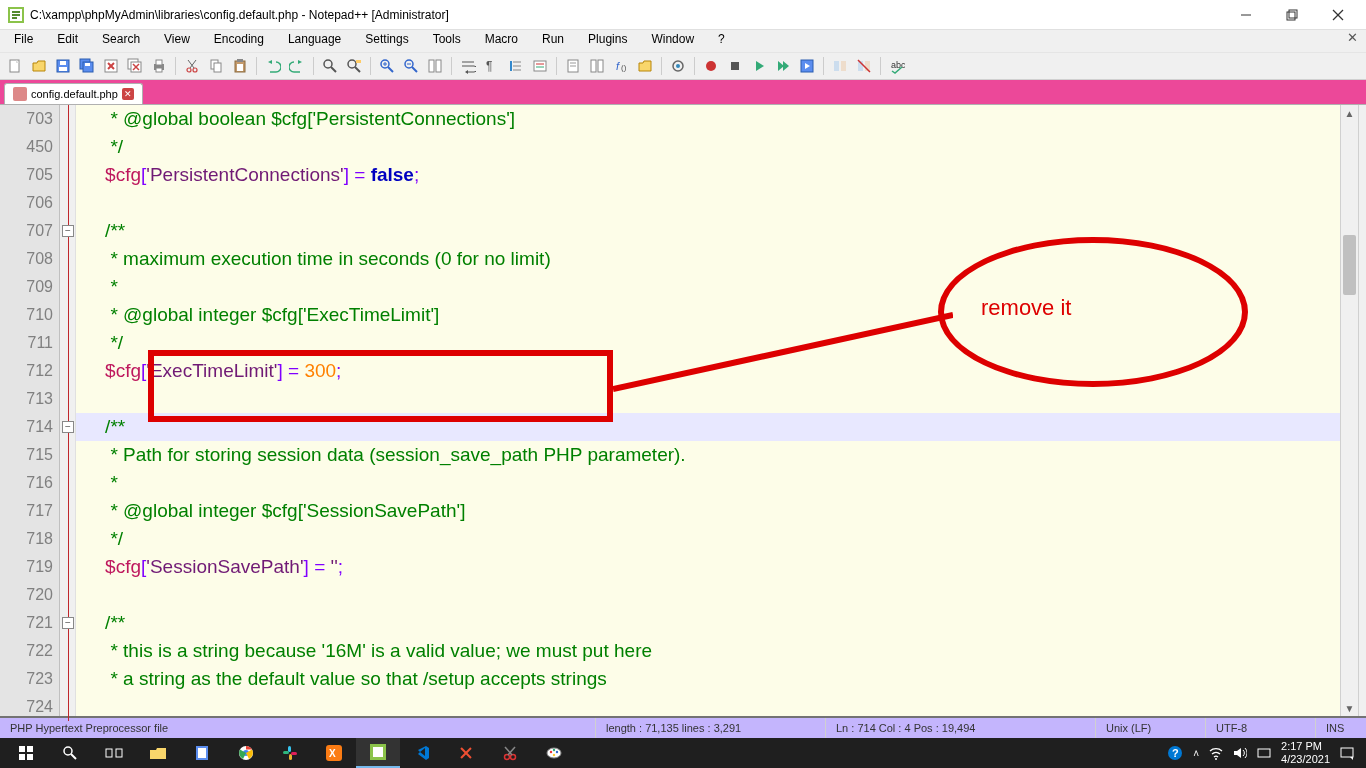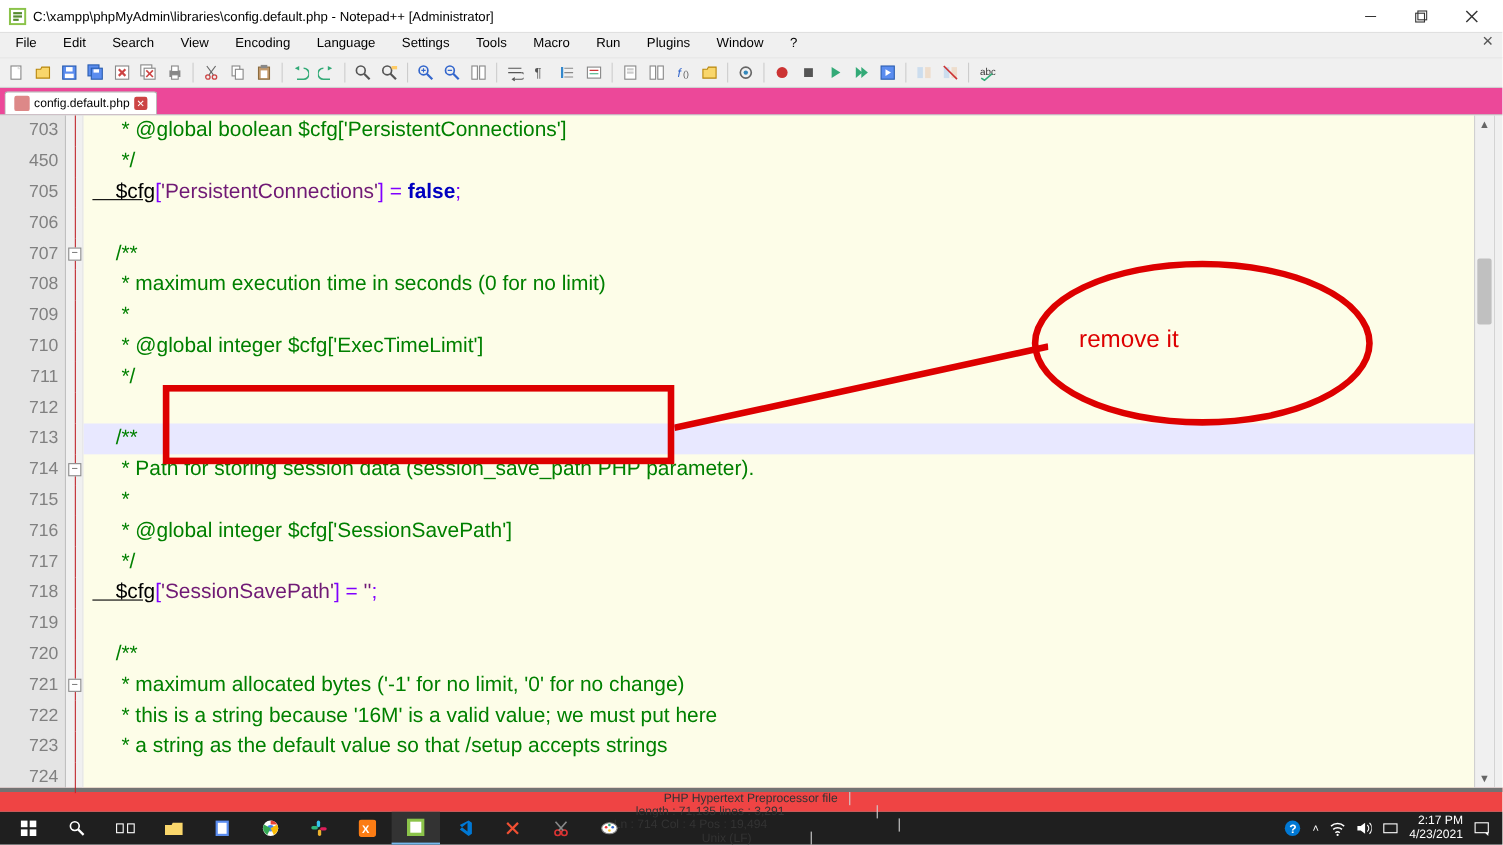--- a/index.html
+++ b/index.html
@@ -34,52 +34,52 @@
 .gutter { width: 60px; background: #e4e4e4; border-right: 1px solid #c0c0c0; font-family: Consolas, monospace; font-size: 16px; color: #808080; text-align: right; padding-right: 6px; }
 .gutter .ln { height: 28px; line-height: 28px; }
 .foldcol { width: 16px; background: #f0f0f0; border-right: 1px solid #e0e0e0; font-family: Consolas, monospace; font-size: 12px; color: #808080; }
 .foldcol .fc { height: 28px; line-height: 28px; text-align: center; position: relative; }
 .foldcol .fc.bar::before { content: ""; position: absolute; left: 50%; top: 0; bottom: 0; width: 1px; background: #c0272d; }
 .foldcol .fc.box::after { content: "−"; position: absolute; left: 2px; top: 8px; width: 10px; height: 10px; border: 1px solid #888; background: #fff; font-size: 10px; line-height: 9px; text-align: center; color: #555; }
 .code { flex: 1; background: #fdfde8; font-family: Consolas, "Courier New", monospace; font-size: 19px; position: relative; }
 .code .line { height: 28px; line-height: 28px; white-space: pre; padding-left: 8px; }
 .code .line.curline { background: #e8e8ff; }
 .c-comment { color: #008000; }
-.c-var { color: #000000; text-decoration: underline; }
+.c-var { color: #be185d; }
 .c-str { color: #701a75; }
 .c-punc { color: #8000ff; }
 .c-op { color: #8000ff; }
 .c-kw { color: #0000c0; font-weight: bold; }
 .c-num { color: #ff8000; }
 .scrollbar-v { width: 18px; background: #f0f0f0; border-left: 1px solid #d0d0d0; position: relative; }
 .scrollbar-v .thumb { position: absolute; left: 2px; right: 2px; top: 130px; height: 60px; background: #c0c0c0; border-radius: 2px; }
 .scrollbar-v .arrow { position: absolute; left: 0; right: 0; height: 16px; display: flex; align-items: center; justify-content: center; color: #666; font-size: 10px; }
 .scrollbar-v .arrow.up { top: 0; }
 .scrollbar-v .arrow.down { bottom: 0; }
 .side-strip { width: 8px; background: #f0f0f0; border-left: 1px solid #d0d0d0; }
 
 
 .annot { position: absolute; pointer-events: none; }
 .annot-box { border: 6px solid #d00; left: 72px; top: 245px; width: 465px; height: 72px; }
 .annot-ellipse { border: 6px solid #d00; border-radius: 50%; left: 862px; top: 132px; width: 310px; height: 150px; }
 .annot-text { color: #d00; font-family: Verdana, sans-serif; font-size: 22px; left: 905px; top: 190px; }
 .annot-line { left: 537px; top: 202px; width: 340px; height: 90px; }
 
 
-.statusbar { height: 22px; display: flex; align-items: center; background: #ef4444; border-top: 4px solid #737373; font-size: 11px; color: #333; flex-direction: column; }
+.statusbar { height: 22px; display: flex; align-items: center; background: #c4b5fd; border-top: 2px solid #737373; font-size: 11px; color: #333; }
 .statusbar .cell { padding: 0 10px; border-right: 1px solid #d0d0d0; height: 100%; display: flex; align-items: center; }
 .statusbar .cell.grow { flex: 1; }
 
 
 .taskbar { height: 30px; background: #1f1f1f; display: flex; align-items: center; padding: 0 4px; }
 .taskbar .tkbtn { width: 44px; height: 30px; display: flex; align-items: center; justify-content: center; color: #fff; }
 .taskbar .tkbtn.active { border-bottom: 2px solid #76b9ed; background: #333; }
 .taskbar .spacer { flex: 1; }
 .taskbar .tray { display: flex; align-items: center; gap: 10px; color: #fff; font-size: 11px; padding-right: 8px; }
-.taskbar .clock { text-align: right; line-height: 13px; }
+.taskbar .clock { text-align: left; line-height: 13px; }
 </style>
 </head>
 <body>
 
 <div class="titlebar">
   <svg class="app-icon" viewBox="0 0 16 16">
       <rect width="16" height="16" fill="#8bc34a"></rect>
       <rect x="2" y="2" width="12" height="12" fill="#fff"></rect>
       <rect x="4" y="4" width="8" height="2" fill="#558b2f"></rect>
       <rect x="4" y="7" width="8" height="2" fill="#558b2f"></rect>
@@ -422,30 +422,30 @@
     <div class="annot annot-text">remove it</div>
   <div class="line"><span class="c-comment">     * @global boolean $cfg['PersistentConnections']</span></div>
       <div class="line"><span class="c-comment">     */</span></div>
       <div class="line"><span class="c-var">    $cfg</span><span class="c-punc">[</span><span class="c-str">'PersistentConnections'</span><span class="c-punc">]</span><span> </span><span class="c-op">=</span><span> </span><span class="c-kw">false</span><span class="c-punc">;</span></div>
       <div class="line"></div>
       <div class="line"><span class="c-comment">    /**</span></div>
       <div class="line"><span class="c-comment">     * maximum execution time in seconds (0 for no limit)</span></div>
       <div class="line"><span class="c-comment">     *</span></div>
       <div class="line"><span class="c-comment">     * @global integer $cfg['ExecTimeLimit']</span></div>
       <div class="line"><span class="c-comment">     */</span></div>
+      <div class="line"><span class="c-var">    $cfg</span><span class="c-punc">[</span><span class="c-str">'ExecTimeLimit'</span><span class="c-punc">]</span><span> </span><span class="c-op">=</span><span> </span><span class="c-num">300</span><span class="c-punc">;</span></div>
       <div class="line"></div>
       <div class="line curline"><span class="c-comment">    /**</span></div>
       <div class="line"><span class="c-comment">     * Path for storing session data (session_save_path PHP parameter).</span></div>
       <div class="line"><span class="c-comment">     *</span></div>
       <div class="line"><span class="c-comment">     * @global integer $cfg['SessionSavePath']</span></div>
       <div class="line"><span class="c-comment">     */</span></div>
       <div class="line"><span class="c-var">    $cfg</span><span class="c-punc">[</span><span class="c-str">'SessionSavePath'</span><span class="c-punc">]</span><span> </span><span class="c-op">=</span><span> </span><span class="c-str">''</span><span class="c-punc">;</span></div>
       <div class="line"></div>
       <div class="line"><span class="c-comment">    /**</span></div>
-      <div class="line"><span class="c-comment">     * maximum allocated bytes ('-1' for no limit, '0' for no change)</span></div>
       <div class="line"><span class="c-comment">     * this is a string because '16M' is a valid value; we must put here</span></div>
       <div class="line"><span class="c-comment">     * a string as the default value so that /setup accepts strings</span></div>
     </div>
   <div class="scrollbar-v">
     <div class="arrow up">▲</div>
     <div class="thumb"></div>
     <div class="arrow down">▼</div>
   </div>
   <div class="side-strip"></div>
 </div>

